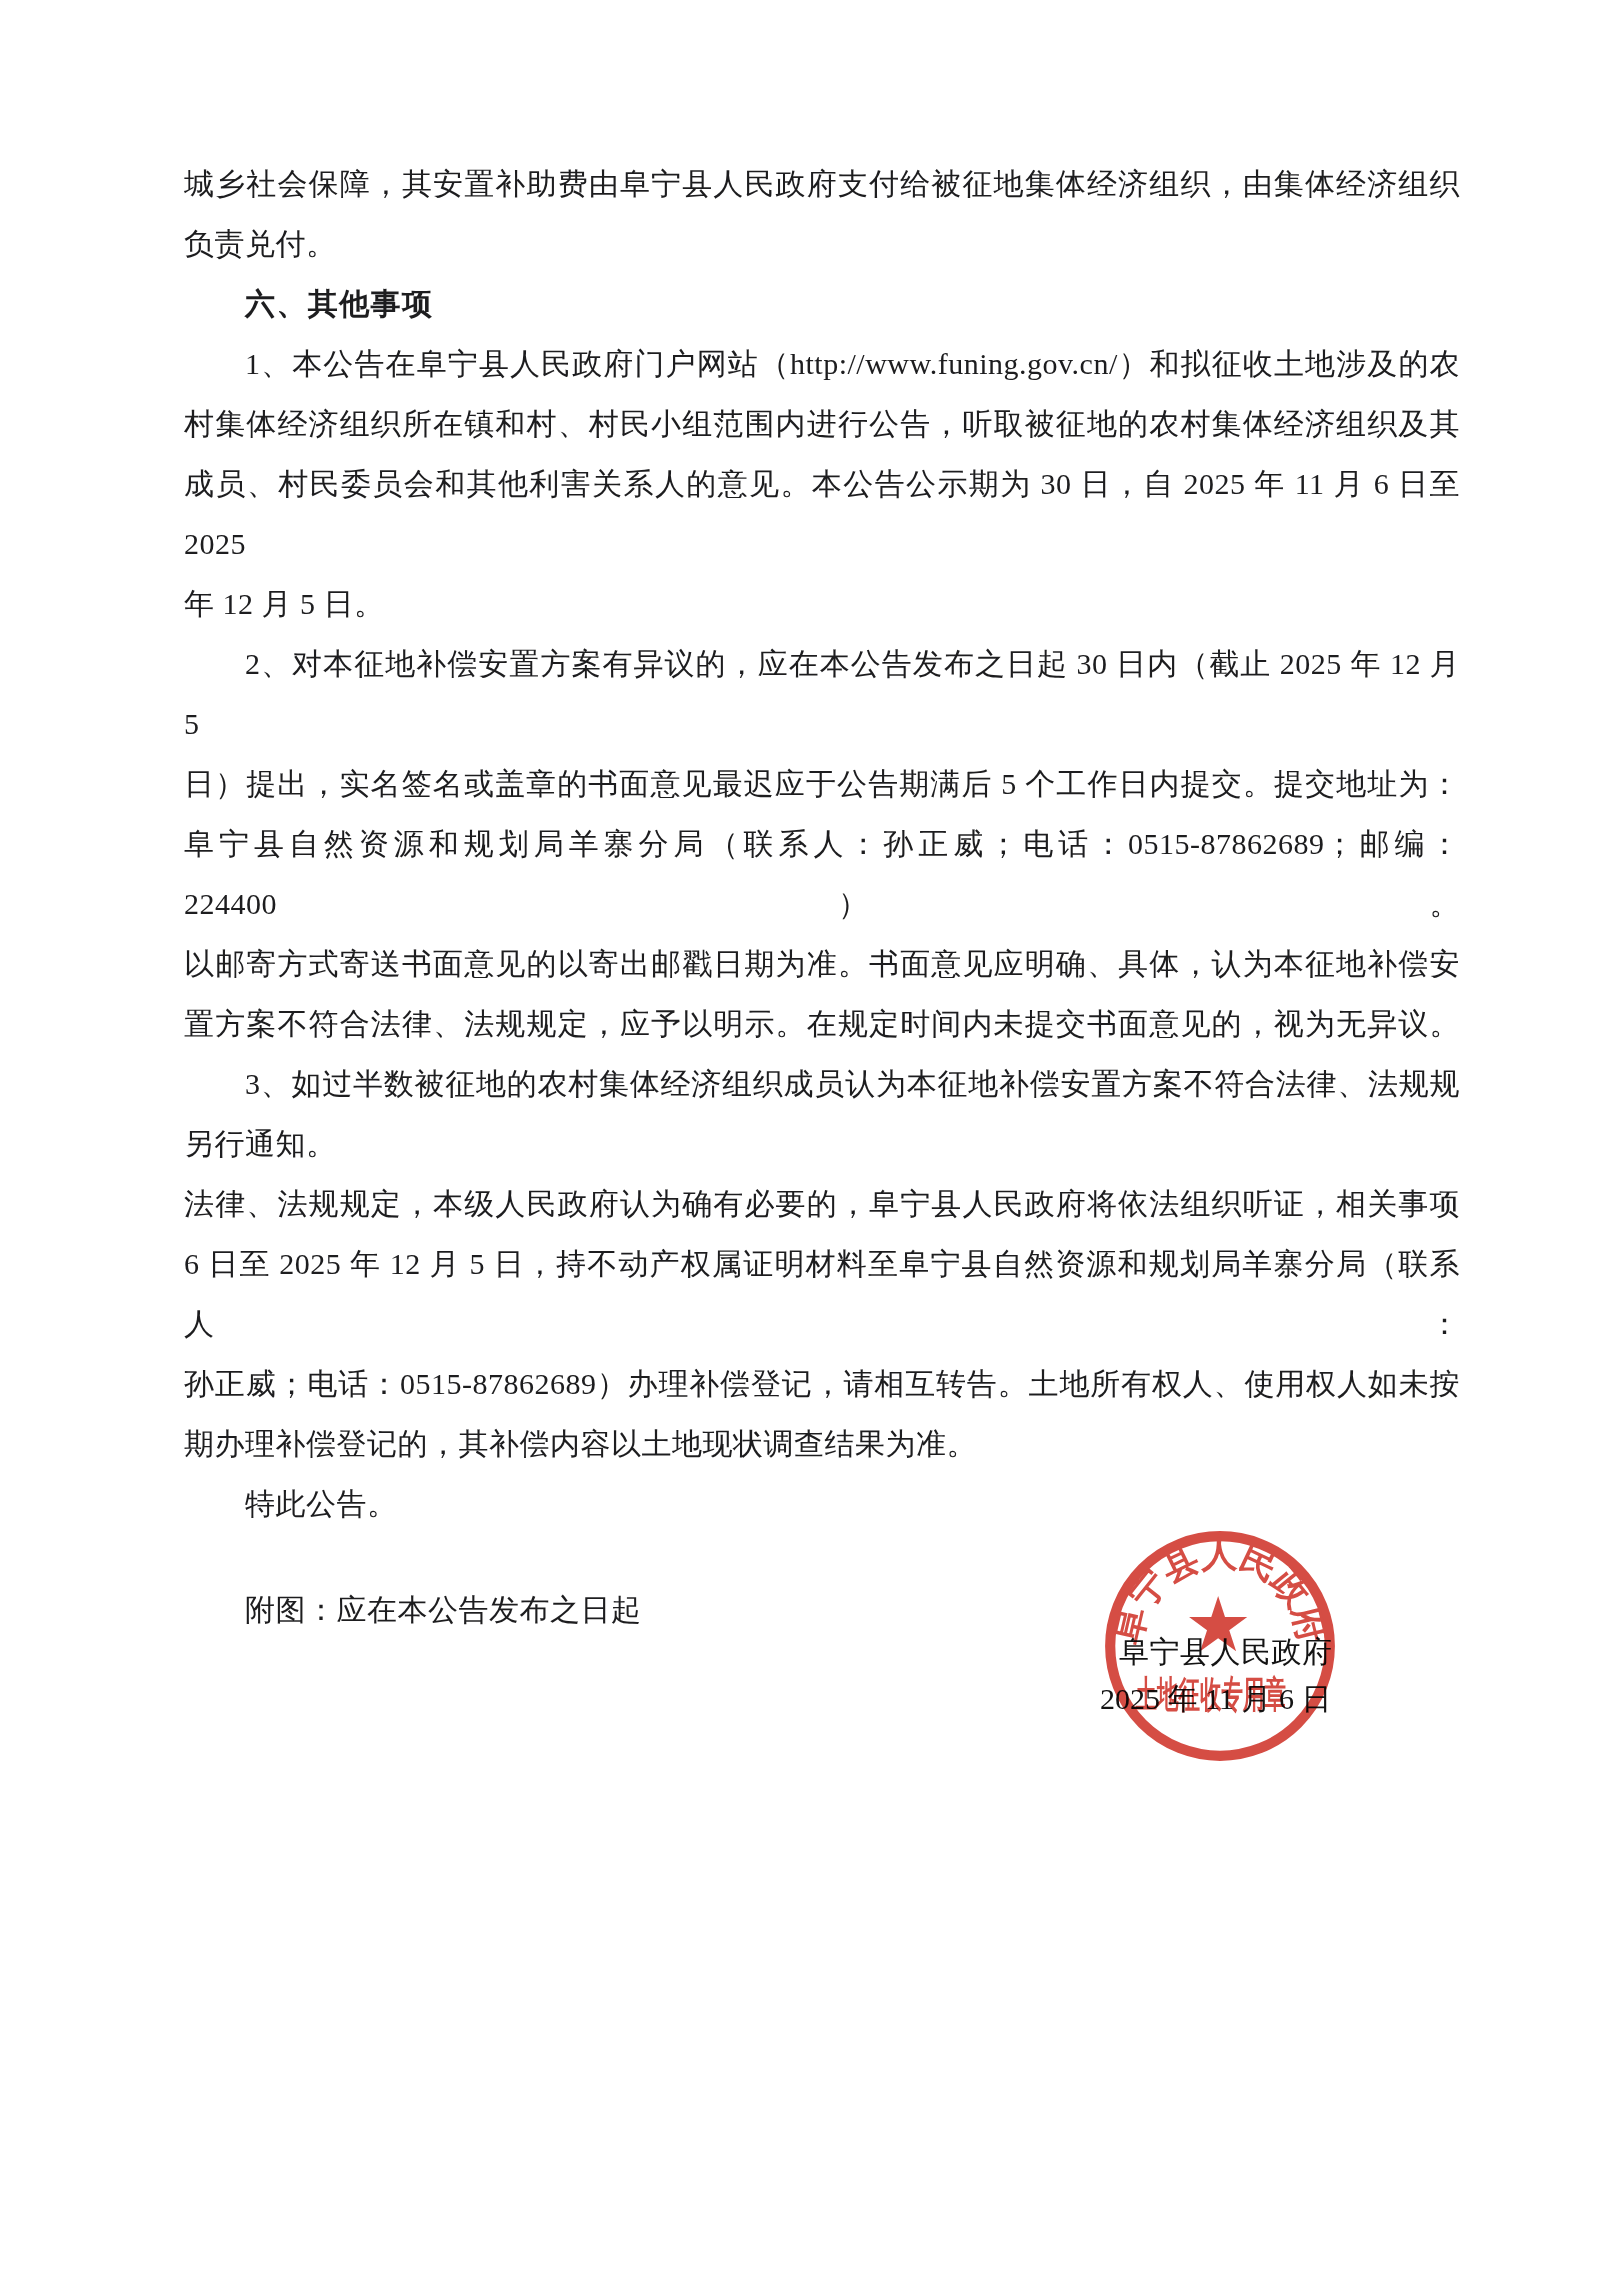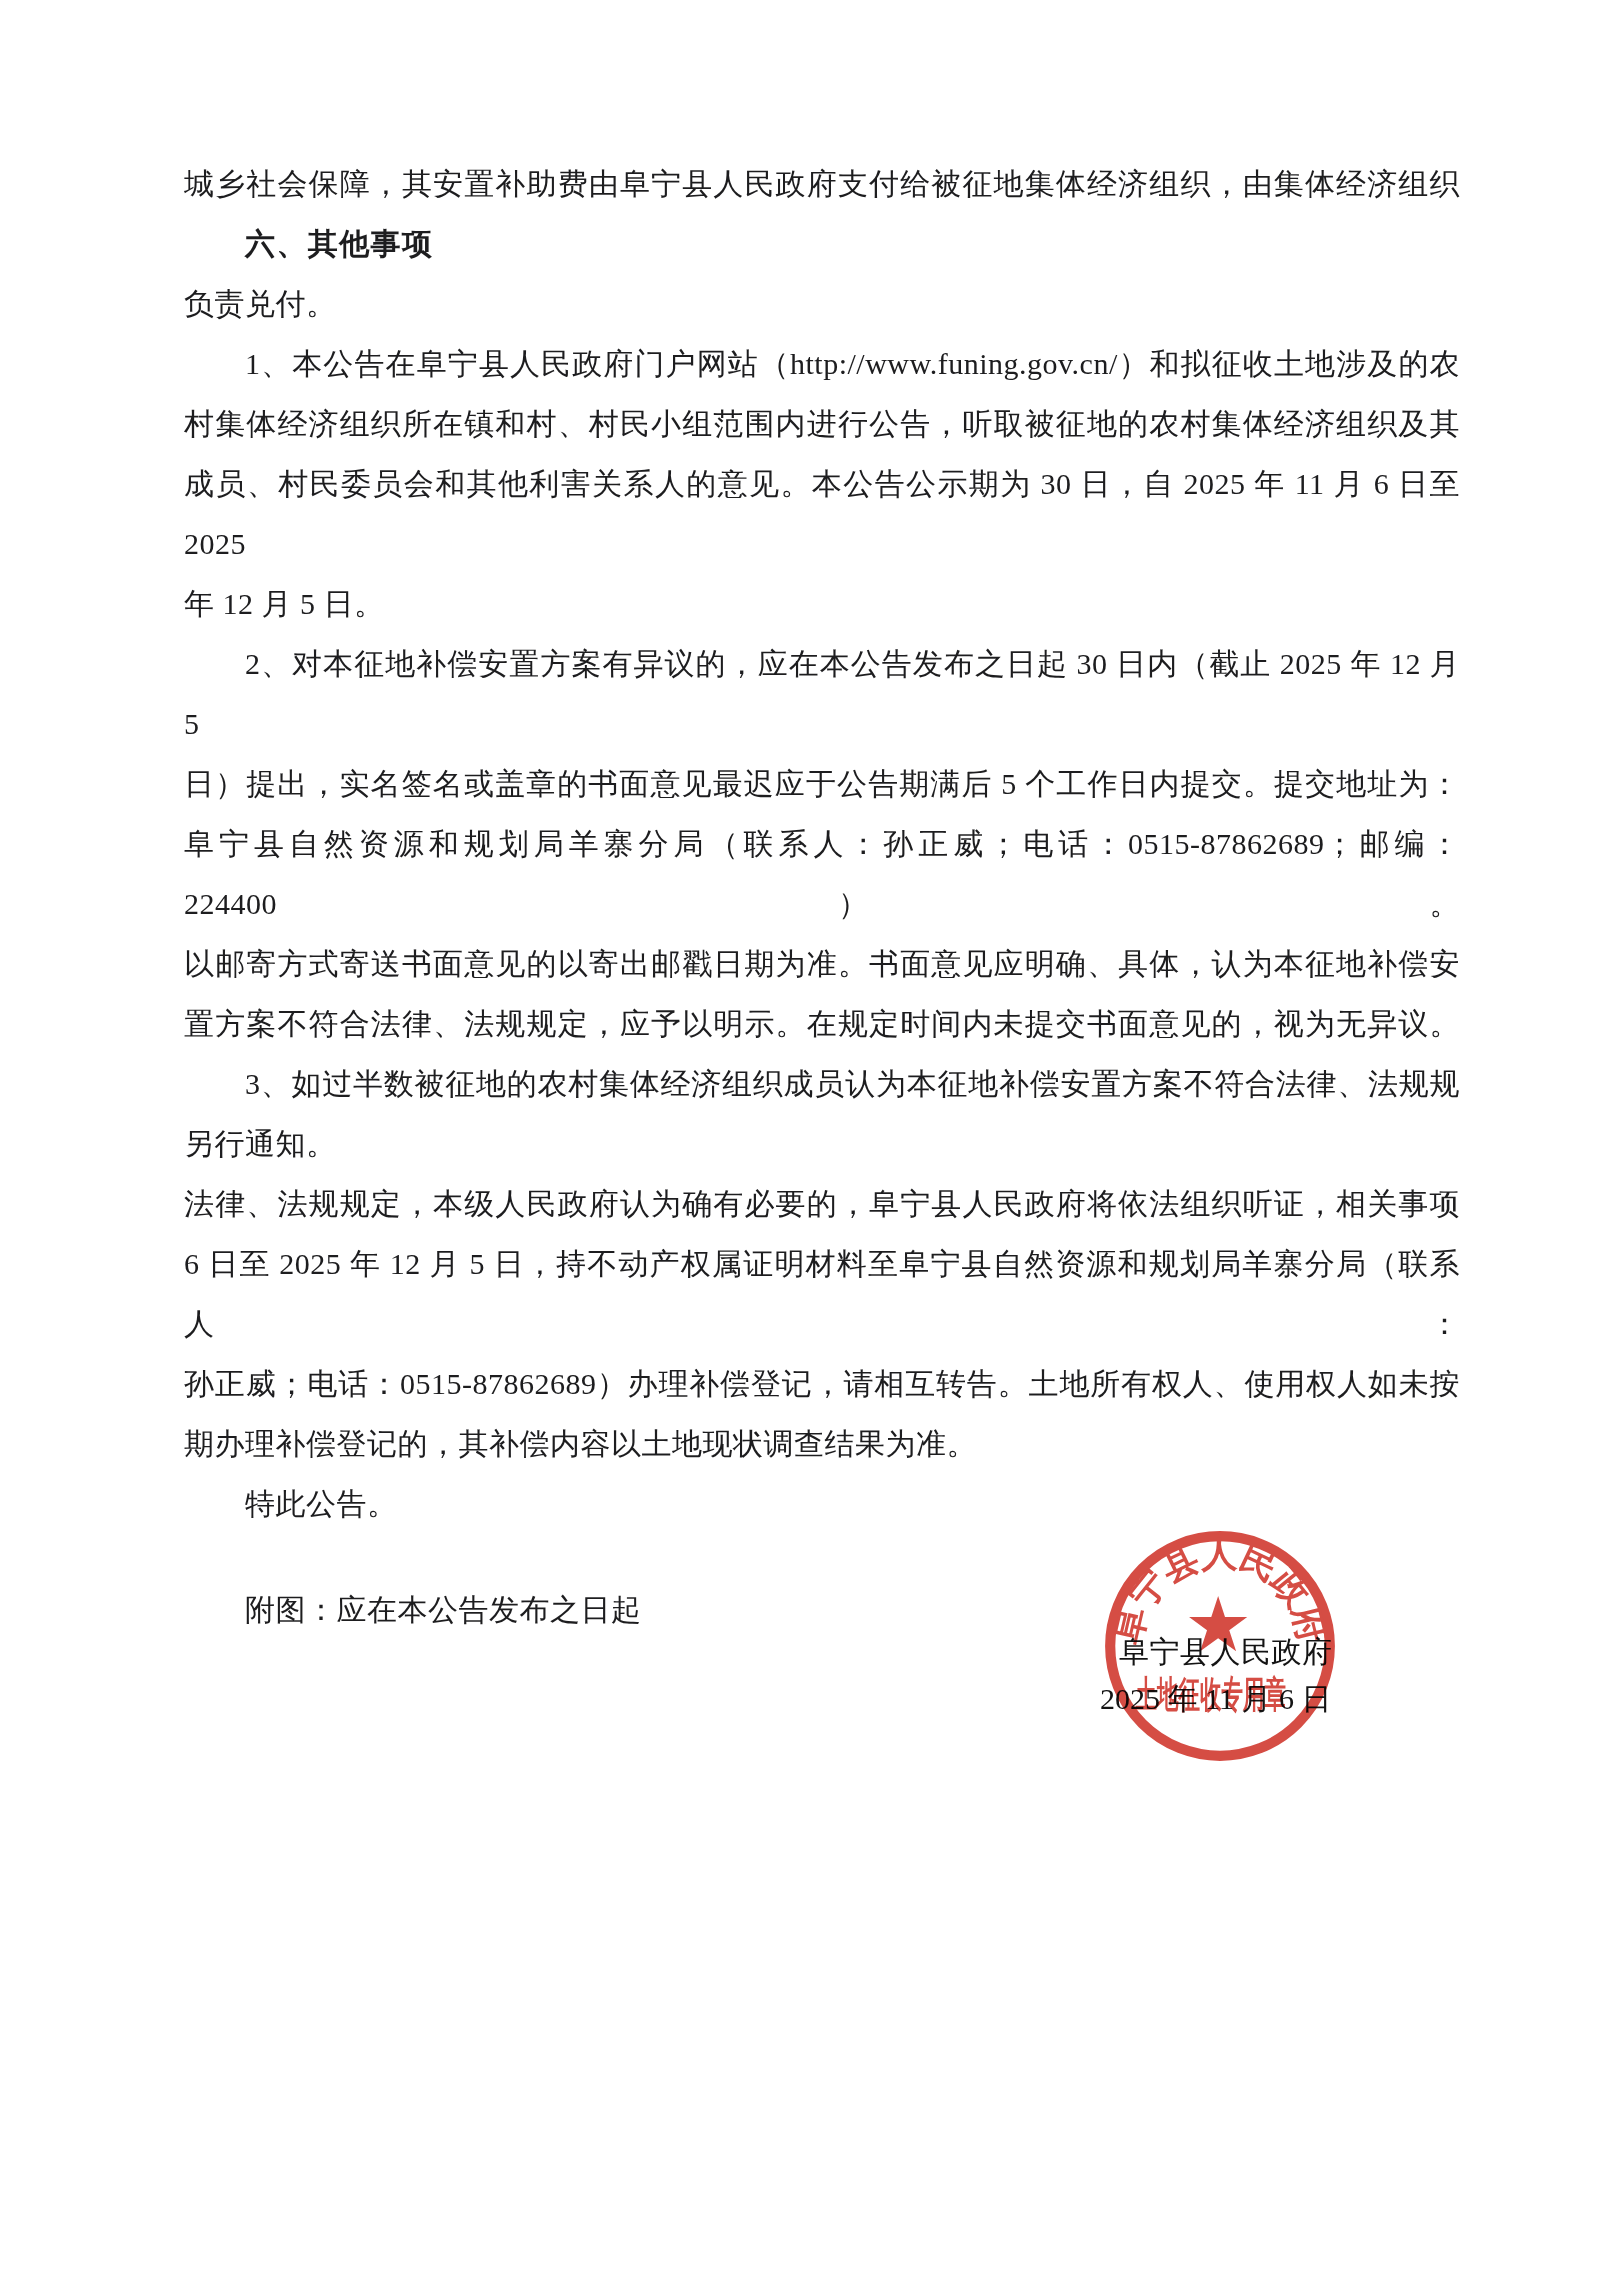--- a/index.html
+++ b/index.html
@@ -65,22 +65,22 @@
     font-weight: 700;
   }
 </style>
 </head>
 <body>
 
 <div class="page">
 
   <div class="textblock">
     <div class="line j">城乡社会保障，其安置补助费由阜宁县人民政府支付给被征地集体经济组织，由集体经济组织</div>
+    <div class="line">负责兑付。</div>
     <div class="line ind heading">六、其他事项</div>
-    <div class="line">负责兑付。</div>
 
     <div class="line j ind">1、本公告在阜宁县人民政府门户网站（http://www.funing.gov.cn/）和拟征收土地涉及的农</div>
     <div class="line j">村集体经济组织所在镇和村、村民小组范围内进行公告，听取被征地的农村集体经济组织及其</div>
     <div class="line j">成员、村民委员会和其他利害关系人的意见。本公告公示期为 30 日，自 2025 年 11 月 6 日至 2025</div>
     <div class="line">年 12 月 5 日。</div>
 
     <div class="line j ind">2、对本征地补偿安置方案有异议的，应在本公告发布之日起 30 日内（截止 2025 年 12 月 5</div>
     <div class="line j">日）提出，实名签名或盖章的书面意见最迟应于公告期满后 5 个工作日内提交。提交地址为：</div>
     <div class="line j">阜宁县自然资源和规划局羊寨分局（联系人：孙正威；电话：0515-87862689；邮编：224400）。</div>
     <div class="line j">以邮寄方式寄送书面意见的以寄出邮戳日期为准。书面意见应明确、具体，认为本征地补偿安</div>

